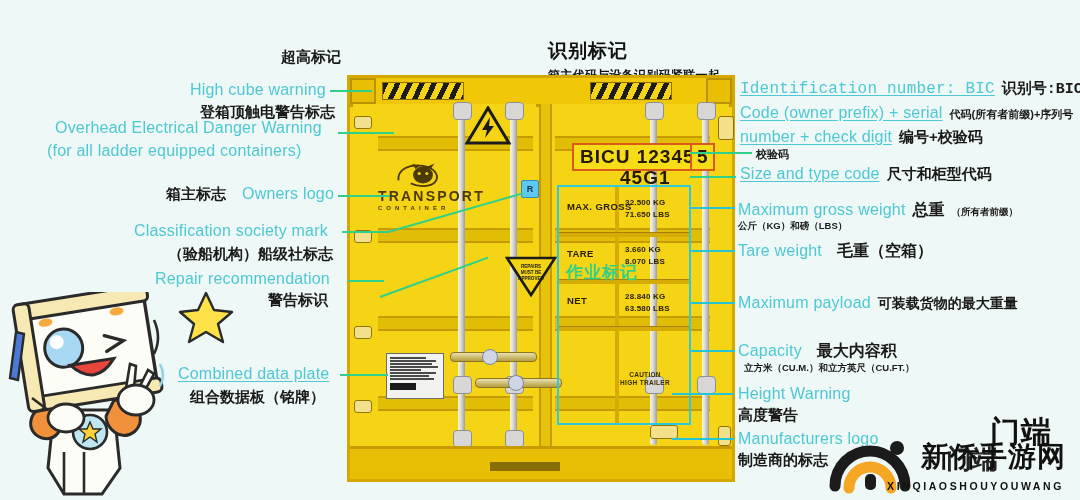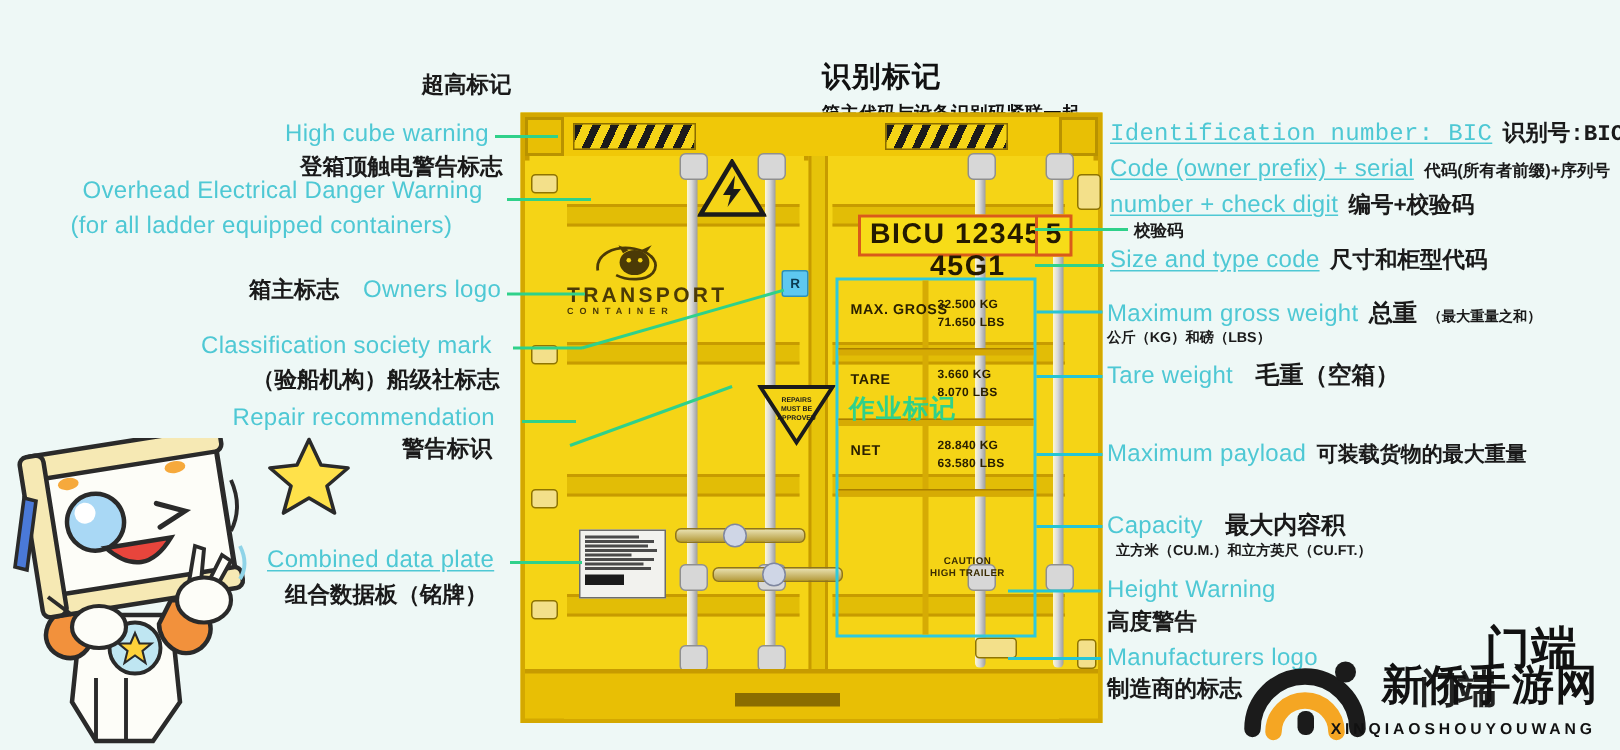--- a/index.html
+++ b/index.html
@@ -282,21 +282,21 @@
 
   <div class="ann row" style="left:740px;top:165px;">
     <span class="en big ul">Size and type code</span>
     <span class="zh">尺寸和柜型代码</span>
   </div>
   <div class="lead" style="left:690px;top:176px;width:46px;"></div>
 
   <div class="ann row" style="left:738px;top:201px;">
     <span class="en big">Maximum gross weight</span>
     <span class="zh" style="font-size:16px;">总重</span>
-    <span class="zh tiny">（最大重量之和）</span>
+    <span class="zh tiny">（所有者前缀）</span>
   </div>
   <div class="ann zh tiny" style="left:738px;top:221px;">公斤（KG）和磅（LBS）</div>
   <div class="lead cy" style="left:691px;top:207px;width:44px;"></div>
 
   <div class="ann row" style="left:738px;top:242px;">
     <span class="en big">Tare weight</span>
     <span class="zh" style="font-size:16px;margin-left:8px;">毛重（空箱）</span>
   </div>
   <div class="lead cy" style="left:691px;top:250px;width:44px;"></div>
 

